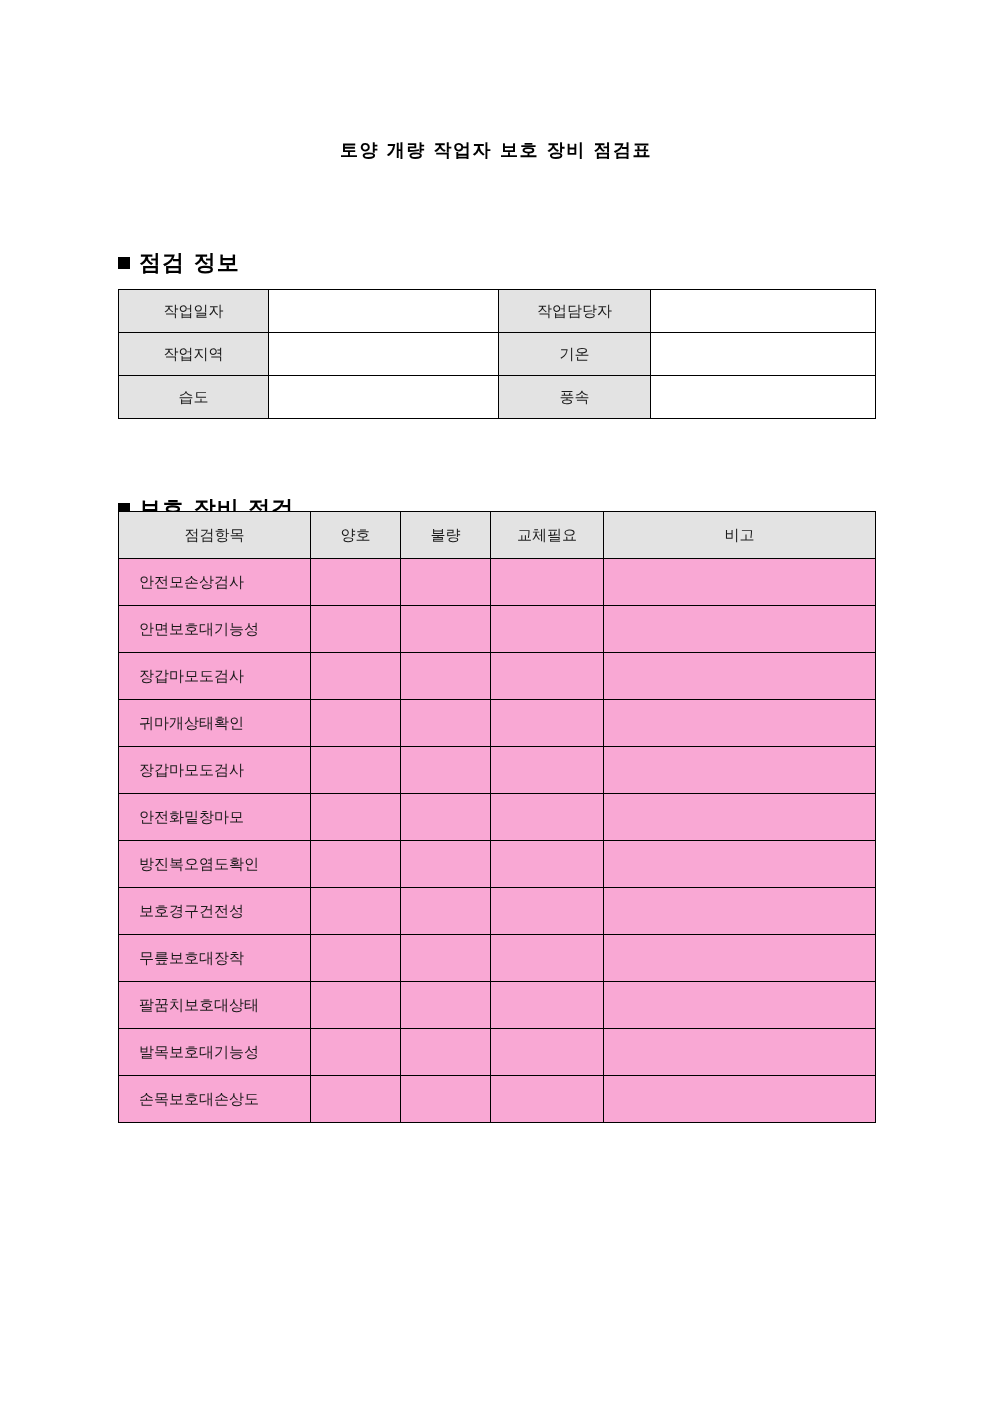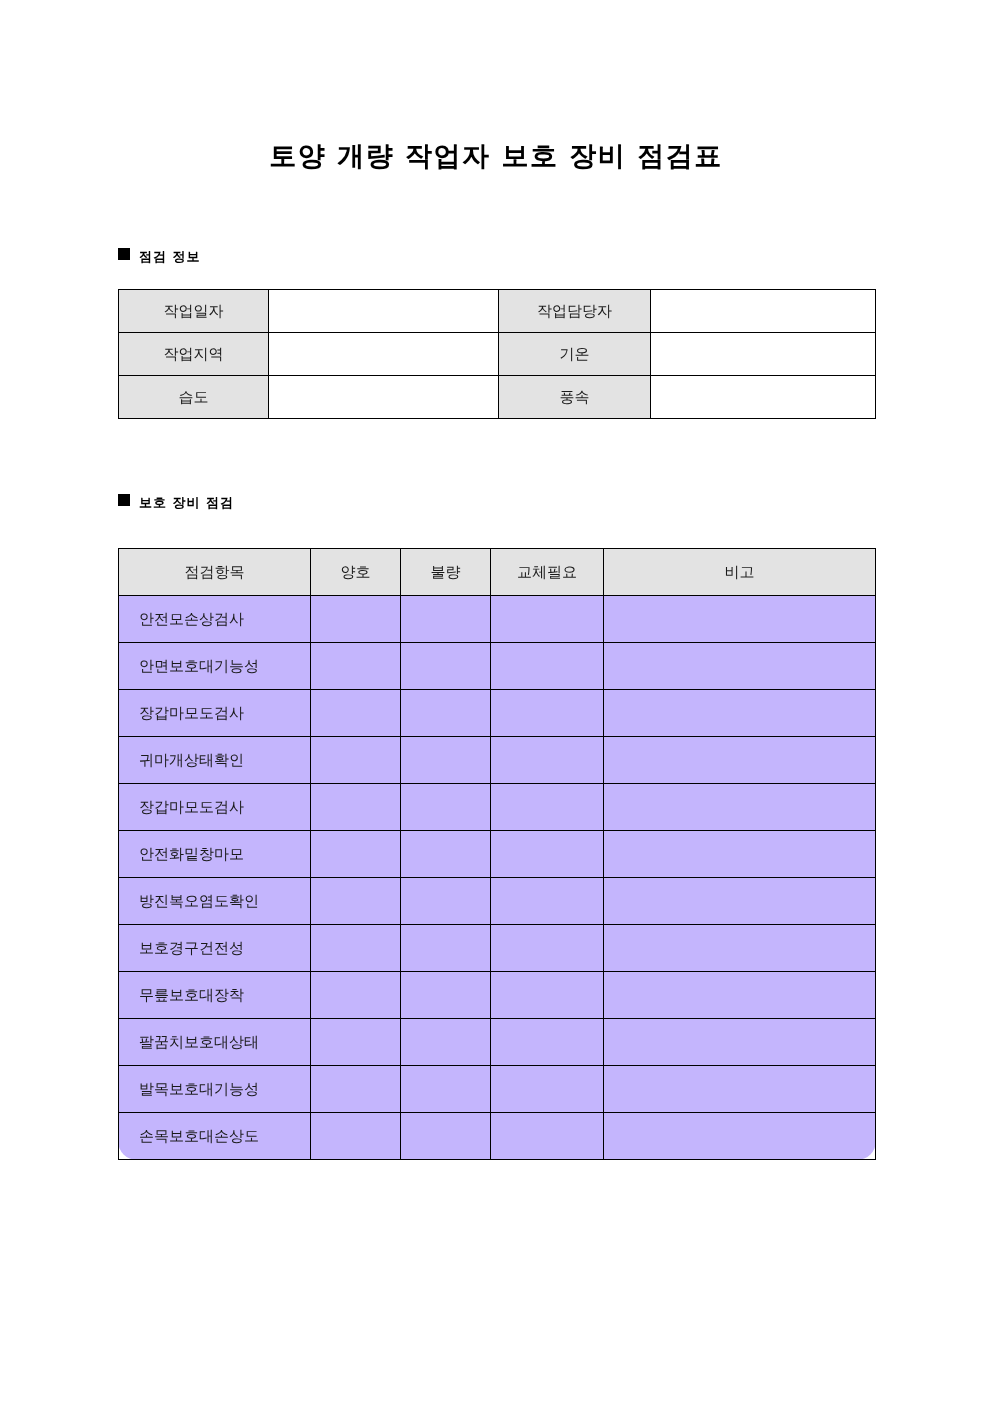--- a/index.html
+++ b/index.html
@@ -21,51 +21,51 @@
     top: 0;
     width: 992px;
     height: 1403px;
   }
   .doc-title {
     position: absolute;
     left: 0;
     top: 138px;
     width: 992px;
     text-align: center;
-    font-size: 27px;
+    font-size: 18px;
     font-weight: bold;
     letter-spacing: 1.5px;
     color: #000;
     white-space: nowrap;
   }
   .section-heading {
     position: absolute;
     left: 118px;
-    font-size: 13px;
+    font-size: 22px;
     font-weight: bold;
     letter-spacing: 1px;
     color: #000;
     white-space: nowrap;
   }
   .section-heading .bullet {
     display: inline-block;
     width: 12px;
     height: 12px;
     background: #000;
     margin-right: 9px;
     vertical-align: 1px;
   }
   #heading-info { top: 248px; }
   #heading-ppe  { top: 494px; }
 
   table.grid {
     position: absolute;
     border-collapse: collapse;
     table-layout: fixed;
-    background: #c4b5fd;
+    background: #f9a8d4;
   }
   table.grid td, table.grid th {
     border: 1px solid #000000;
     font-size: 15px;
     font-weight: normal;
     color: #1a1a1a;
     padding: 0;
     vertical-align: middle;
   }
 
@@ -85,23 +85,22 @@
     text-align: left;
   }
   .col-lbl-a { width: 150px; }
   .col-val-a { width: 230px; }
   .col-lbl-b { width: 152px; }
   .col-val-b { width: 225px; }
 
   
   #ppe-table {
     left: 118px;
-    top: 548px;
+    top: 511px;
     width: 757px;
-    border-radius: 19px;
   }
   #ppe-table th {
     background: #e3e3e3;
     height: 46px;
     text-align: center;
   }
   #ppe-table td { height: 46px; }
   #ppe-table td.item {
     text-align: left;
     padding-left: 20px;

